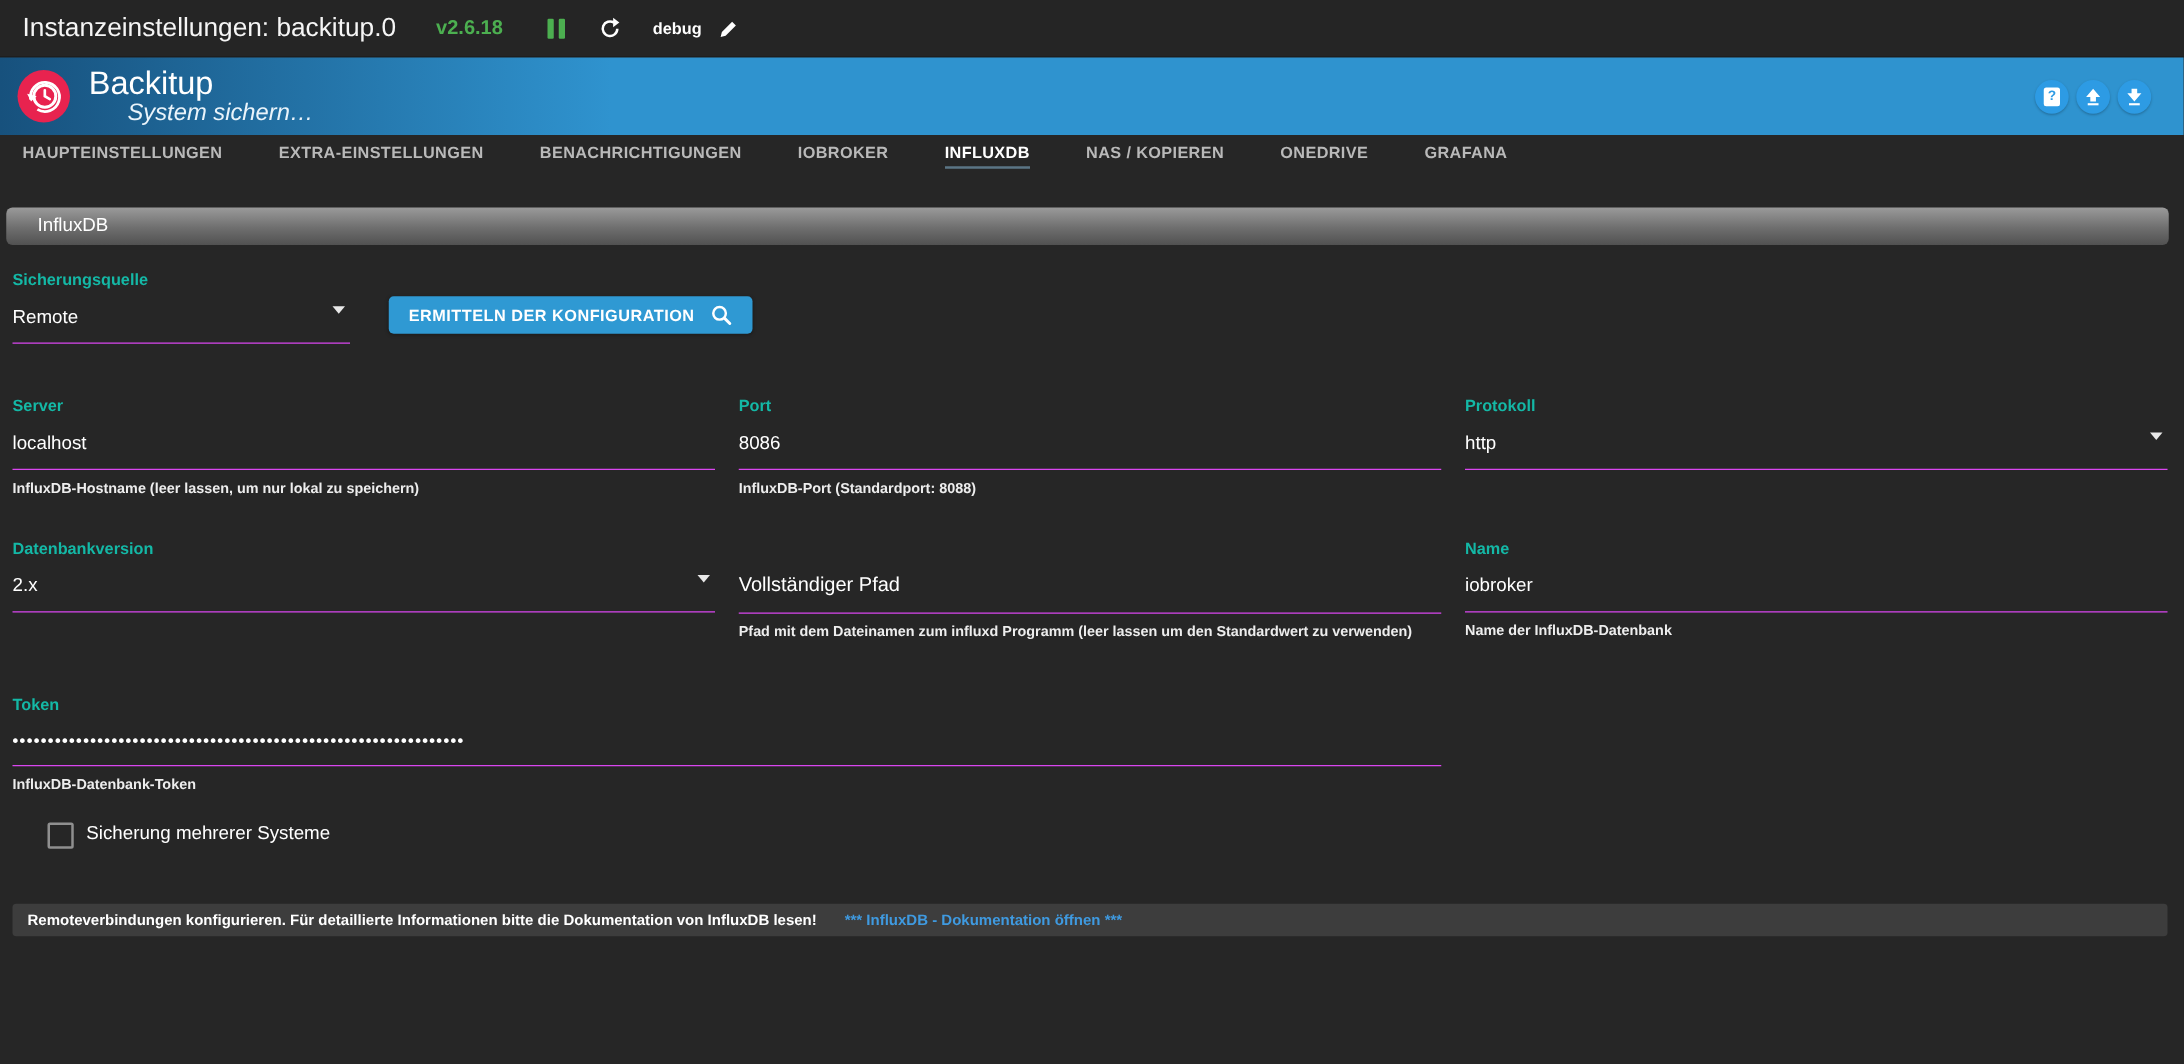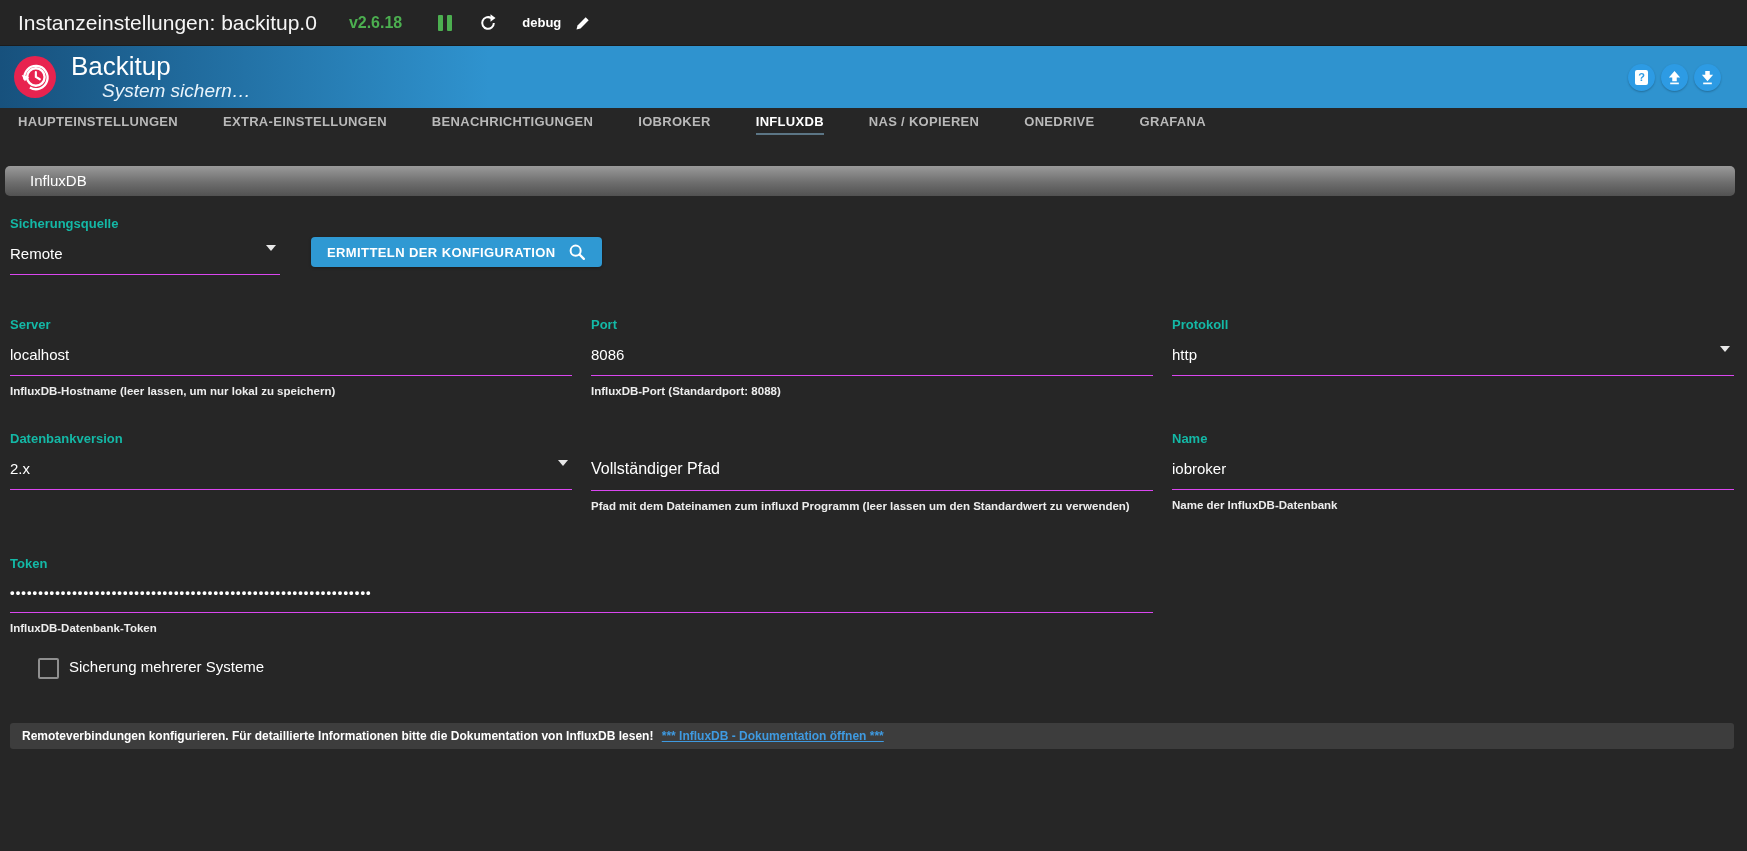--- a/index.html
+++ b/index.html
@@ -72,21 +72,21 @@
   .token-dots { font-size:13px; font-weight:bold; letter-spacing:1.1px; }
 
   .check-row { margin-top:24px; display:flex; cursor:pointer;padding-left:28px; }
   .checkbox { width:21px; height:21px; border:2px solid #8f8f8f; border-radius:2px;
               background:transparent; margin-right:10px; }
   .check-label { font-size:15px; color:#fff; }
 
   .infobar { margin:44px 13px 0 10px; height:26px; line-height:26px; background:#3d3d3d;
              border-radius:3px; padding:0 12px; font-size:12px; font-weight:bold; color:#fff;
              white-space:nowrap; }
-  .infobar .link { color:#3f9ae0; text-decoration:underline; margin-left:5px; cursor:pointer; }
+  .infobar .link { color:#3f9ae0; margin-left:19px; cursor:pointer; }
 </style>
 </head>
 <body>
 
 <div class="topbar">
   <span class="topbar-title">Instanzeinstellungen: backitup.0</span>
   <span class="topbar-version">v2.6.18</span>
   <span class="pause-btn">
       <span></span>
       <span></span>

